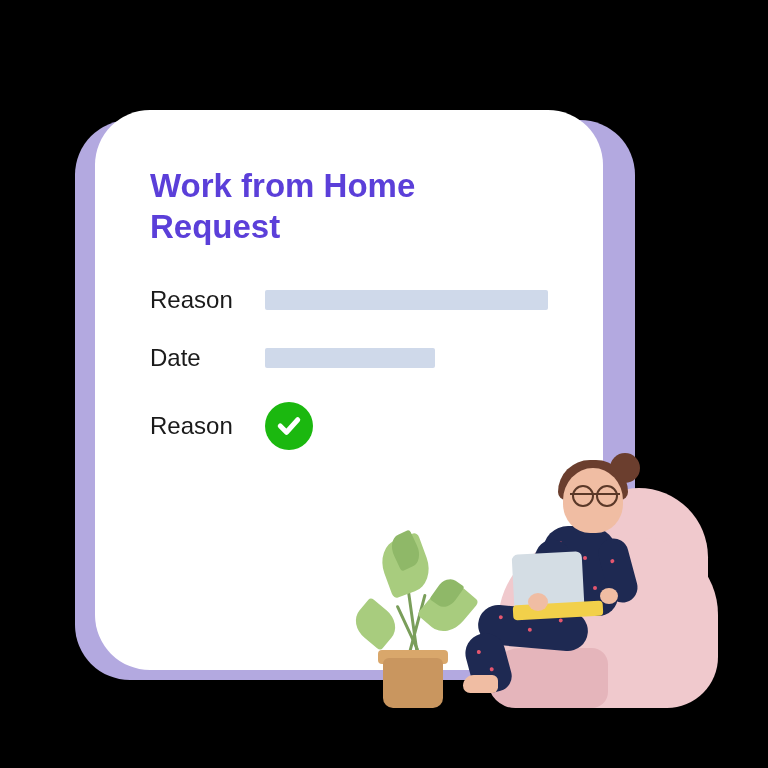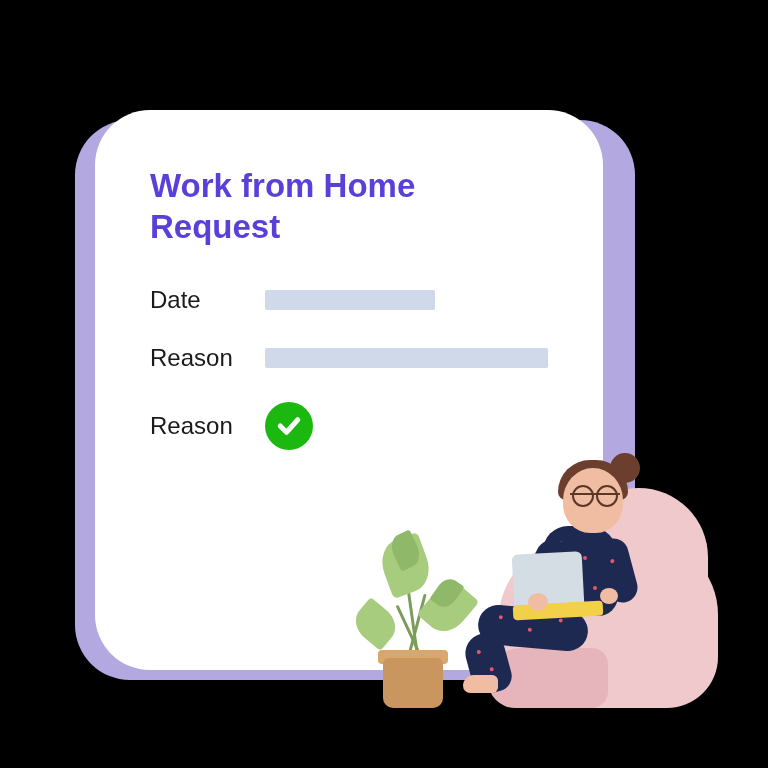--- a/index.html
+++ b/index.html
@@ -306,27 +306,27 @@
     }
   </style>
 </head>
 <body>
 
 <div class="card-shadow"></div>
 <div class="card">
   <h1 class="title">Work from Home Request</h1>
 
   <div class="row">
+    <span class="label">Reason</span>
+    <div class="bar bar-reason"></div>
+  </div>
+
+  <div class="row">
     <span class="label">Date</span>
     <div class="bar bar-date"></div>
-  </div>
-
-  <div class="row">
-    <span class="label">Reason</span>
-    <div class="bar bar-reason"></div>
   </div>
 
   <div class="row">
     <span class="label">Reason</span>
     <div class="check-circle">
       <svg width="30" height="30" viewBox="0 0 24 24">
         <path d="M5 12 L10 17 L19 7" stroke="#fff" stroke-width="4" fill="none" stroke-linecap="round" stroke-linejoin="round"></path>
       </svg>
     </div>
   </div>

